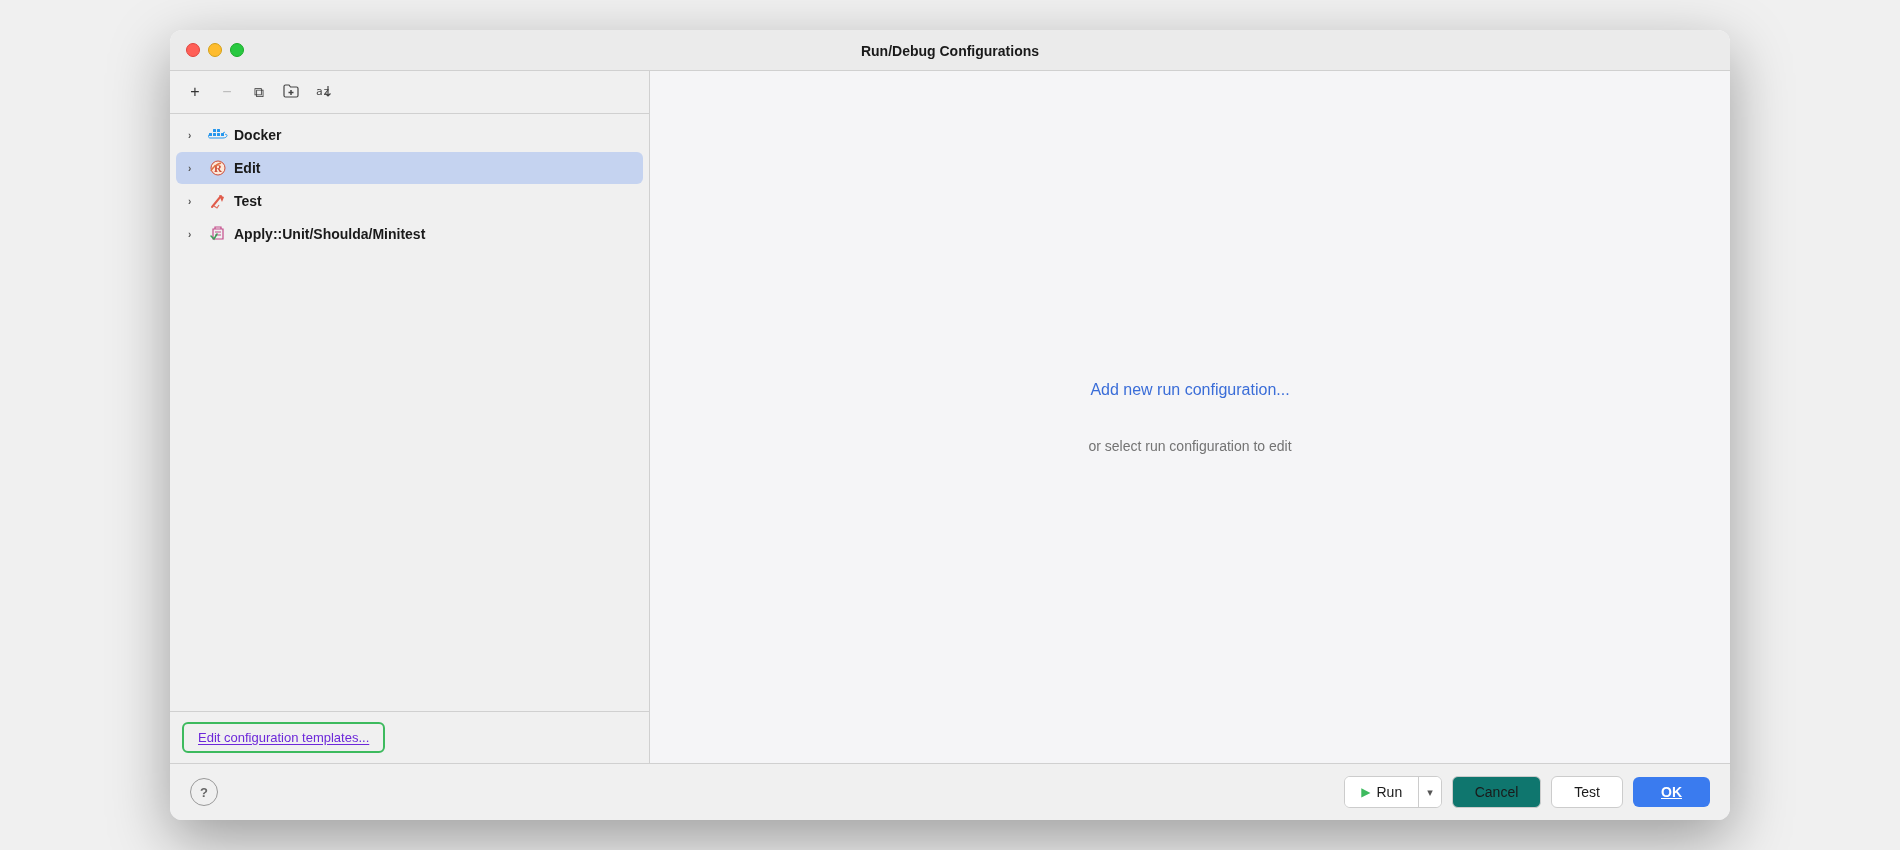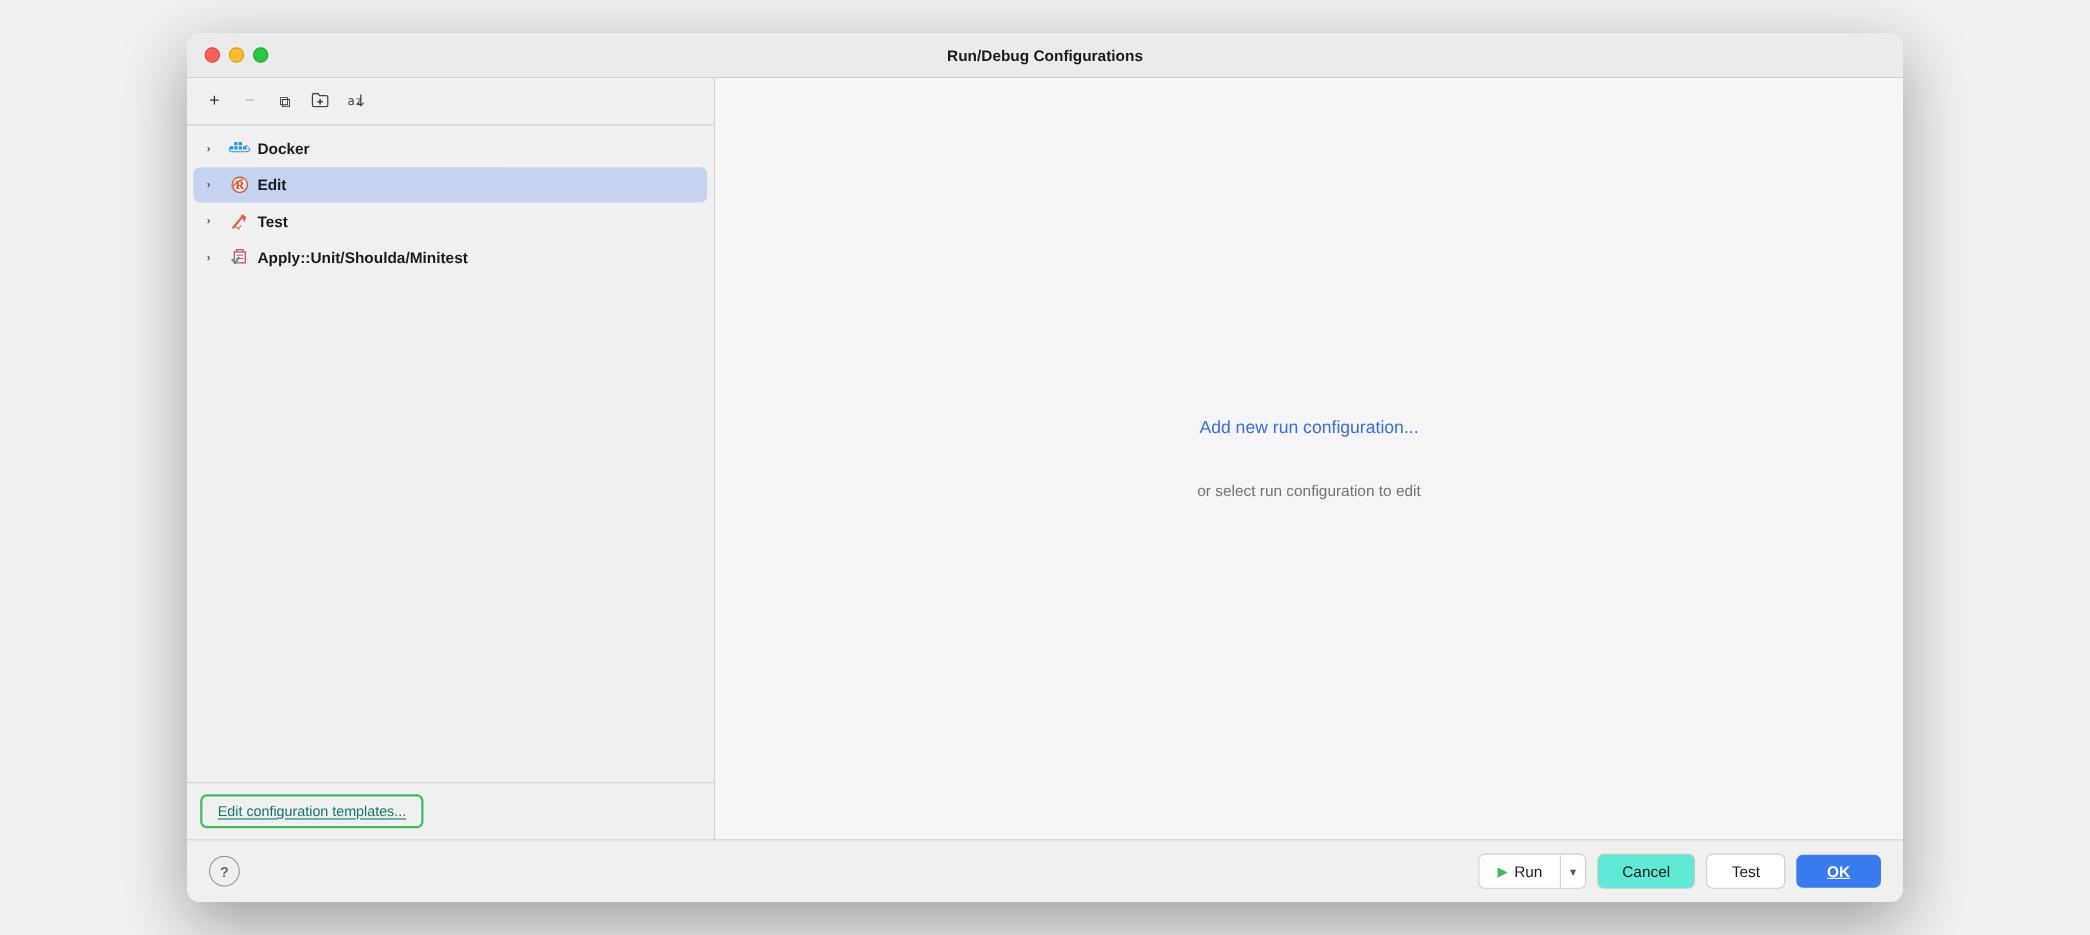--- a/index.html
+++ b/index.html
@@ -127,21 +127,21 @@
     .sidebar-footer {
       padding: 10px 12px;
       border-top: 1px solid #d0d0d0;
     }
     .edit-templates-btn {
       background: none;
       border: 2px solid #3dba5e;
       border-radius: 6px;
       padding: 6px 14px;
       font-size: 13px;
-      color: #0f766e;
+      color: #6d28d9;
       cursor: pointer;
       text-decoration: underline;
       text-underline-offset: 2px;
     }
     .main-content {
       flex: 1;
       display: flex;
       flex-direction: column;
       background: #f5f5f7;
     }
@@ -218,21 +218,21 @@
       background: white;
       border: none;
       cursor: pointer;
       font-size: 11px;
       color: #555;
     }
     .cancel-btn {
       padding: 7px 22px;
       border: 1.5px solid #ccc;
       border-radius: 6px;
-      background: #5eead4;
+      background: #0f766e;
       font-size: 14px;
       cursor: pointer;
       color: #1a1a1a;
     }
     .apply-btn {
       padding: 7px 22px;
       border: 1.5px solid #ccc;
       border-radius: 6px;
       background: white;
       font-size: 14px;

